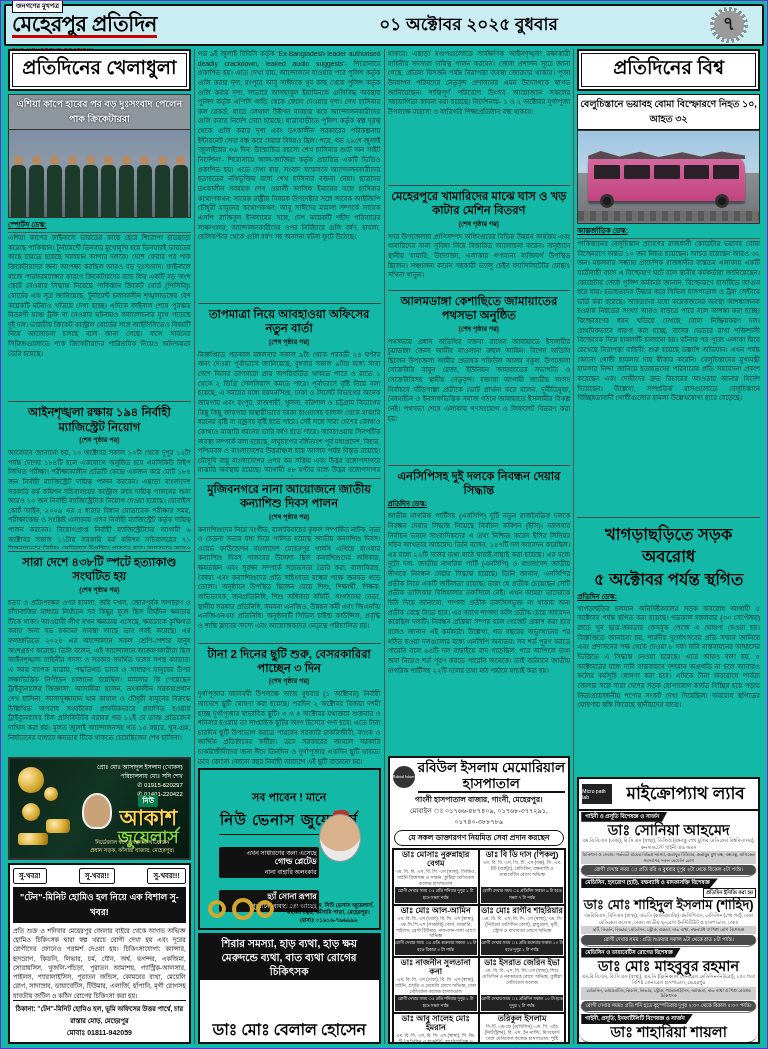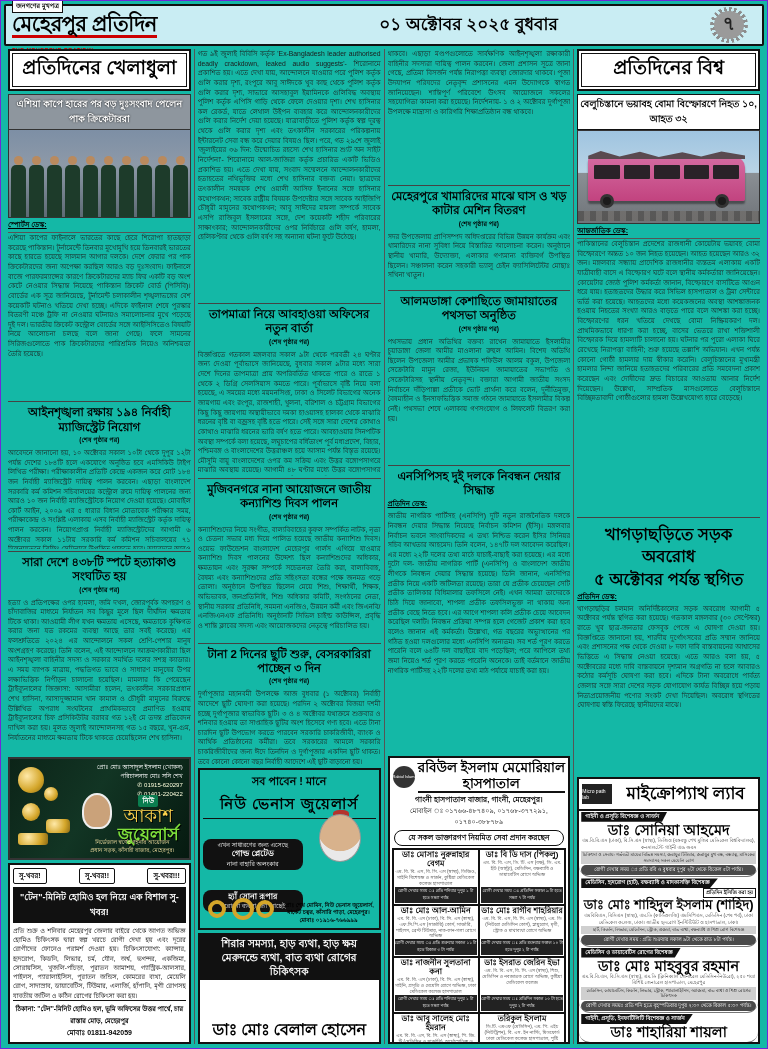--- a/index.html
+++ b/index.html
@@ -41,37 +41,37 @@
   .wheel{position:absolute;bottom:-7px;width:14px;height:14px;border-radius:50%;background:#1b1b1b;border:3px solid #333;box-sizing:border-box;}
   .debris{position:absolute;bottom:2px;left:0;right:0;height:10px;background:repeating-linear-gradient(90deg,#4d4a47 0 6px,#6e6a66 6px 12px);opacity:.7;}
   
   .ad-akash{height:100px;margin-top:3px;background:linear-gradient(120deg,#0c2418 0%,#123524 45%,#061a10 100%);color:#fff;position:relative;border:2px solid #333;}
   .ak-jewel{position:absolute;left:4px;top:4px;bottom:4px;width:62px;}
   .jewel{position:absolute;border-radius:50%;background:radial-gradient(circle at 35% 35%,#ffe9a8,#d4a62a 60%,#8a6a14);}
   .ak-top{position:absolute;right:6px;top:4px;text-align:right;font-size:6px;line-height:1.5;}
   .ak-phone{color:#ffd;font-size:6px;}
   .ak-brand{position:absolute;right:10px;top:30px;text-align:center;}
   .ak-pre{display:inline-block;background:#0a7d4f;color:#fff;font-size:7px;font-weight:bold;padding:0 4px;border-radius:2px;}
-  .ak-b1{font-size:18px;font-weight:normal;color:#ffd34d;text-shadow:1px 1px 0 #000;line-height:1.05;}
+  .ak-b1{font-size:21px;font-weight:bold;color:#ffd34d;text-shadow:1px 1px 0 #000;line-height:1.05;}
   .ak-b2{font-size:17px;font-weight:bold;color:#7fe03a;text-shadow:1px 1px 0 #000;line-height:1.05;}
   .ak-foot{position:absolute;right:4px;bottom:3px;left:70px;text-align:center;font-size:5.5px;color:#ffe9a8;line-height:1.4;}
   .ak-face{position:absolute;left:72px;top:34px;width:26px;height:32px;border-radius:50% 50% 40% 40%;background:#caa27a;border:2px solid #eee;}
   
   .ad-ten{flex:1;margin-top:3px;border:2px solid #111;background:#fff;padding:3px;display:flex;flex-direction:column;}
   .su-row{display:flex;justify-content:space-between;margin-bottom:3px;}
   .su{border:1px solid #111;font-size:7px;font-weight:bold;padding:1px 5px;border-radius:2px;}
   .ten-head{background:#111;color:#fff;font-size:9px;font-weight:bold;text-align:center;padding:3px 2px;margin-bottom:3px;}
   .ten-body{font-size:6.4px;line-height:1.45;text-align:justify;flex:1;overflow:hidden;}
   .ten-addr{font-size:6.6px;font-weight:bold;text-align:center;border-top:1px solid #111;padding-top:2px;}
   .ten-mob{font-size:7px;font-weight:bold;text-align:center;}
   
-  .ad-venus{height:162px;margin-top:3px;border:2px solid #111;position:relative;padding:3px;box-sizing:border-box;}
+  .ad-venus{height:162px;margin-top:3px;border:2px solid #111;position:relative;padding:19px;box-sizing:border-box;}
   .vn-l1{text-align:center;font-size:11px;font-weight:bold;}
   .vn-brand{text-align:center;font-size:15px;font-weight:bold;border:1px solid #111;border-style:none none solid none;padding-bottom:1px;letter-spacing:1px;}
-  .vn-box{background:#111;color:#fff;text-align:center;font-size:6.2px;padding:2px;width:96px;margin-top:20px;border-radius:8px;line-height:1.3;}
+  .vn-box{background:#111;color:#fff;text-align:right;font-size:6.2px;padding:2px;width:96px;margin-top:12px;border-radius:2px;line-height:1.3;}
   .vn-box b{display:block;font-size:8px;}
   .vn-face{position:absolute;right:18px;top:44px;width:40px;height:46px;border-radius:50%;background:radial-gradient(circle at 50% 30%,#d8b28c 58%,#e9e9e9 60%);border:1px solid #999;}
   .vn-cap{position:absolute;right:30px;top:40px;width:16px;height:8px;background:#b5342c;border-radius:40% 40% 0 0;}
   .vn-contact{position:absolute;right:4px;bottom:4px;width:92px;text-align:center;font-size:5.6px;font-weight:bold;line-height:1.35;}
   .vn-rings{position:absolute;left:8px;bottom:6px;width:90px;height:26px;}
   .ring{position:absolute;border:4px solid #d4a62a;border-radius:50%;width:18px;height:18px;box-sizing:border-box;}
   
   .ad-belal{flex:1;margin-top:3px;border:2px solid #111;background:#fff;display:flex;flex-direction:column;overflow:hidden;gap:35px;}
   .bl-top{background:#111;color:#fff;font-weight:bold;font-size:10.5px;text-align:center;line-height:1.3;padding:2px;}
   .bl-name{font-size:16px;font-weight:bold;text-align:center;padding:2px 0;letter-spacing:-.3px;}

